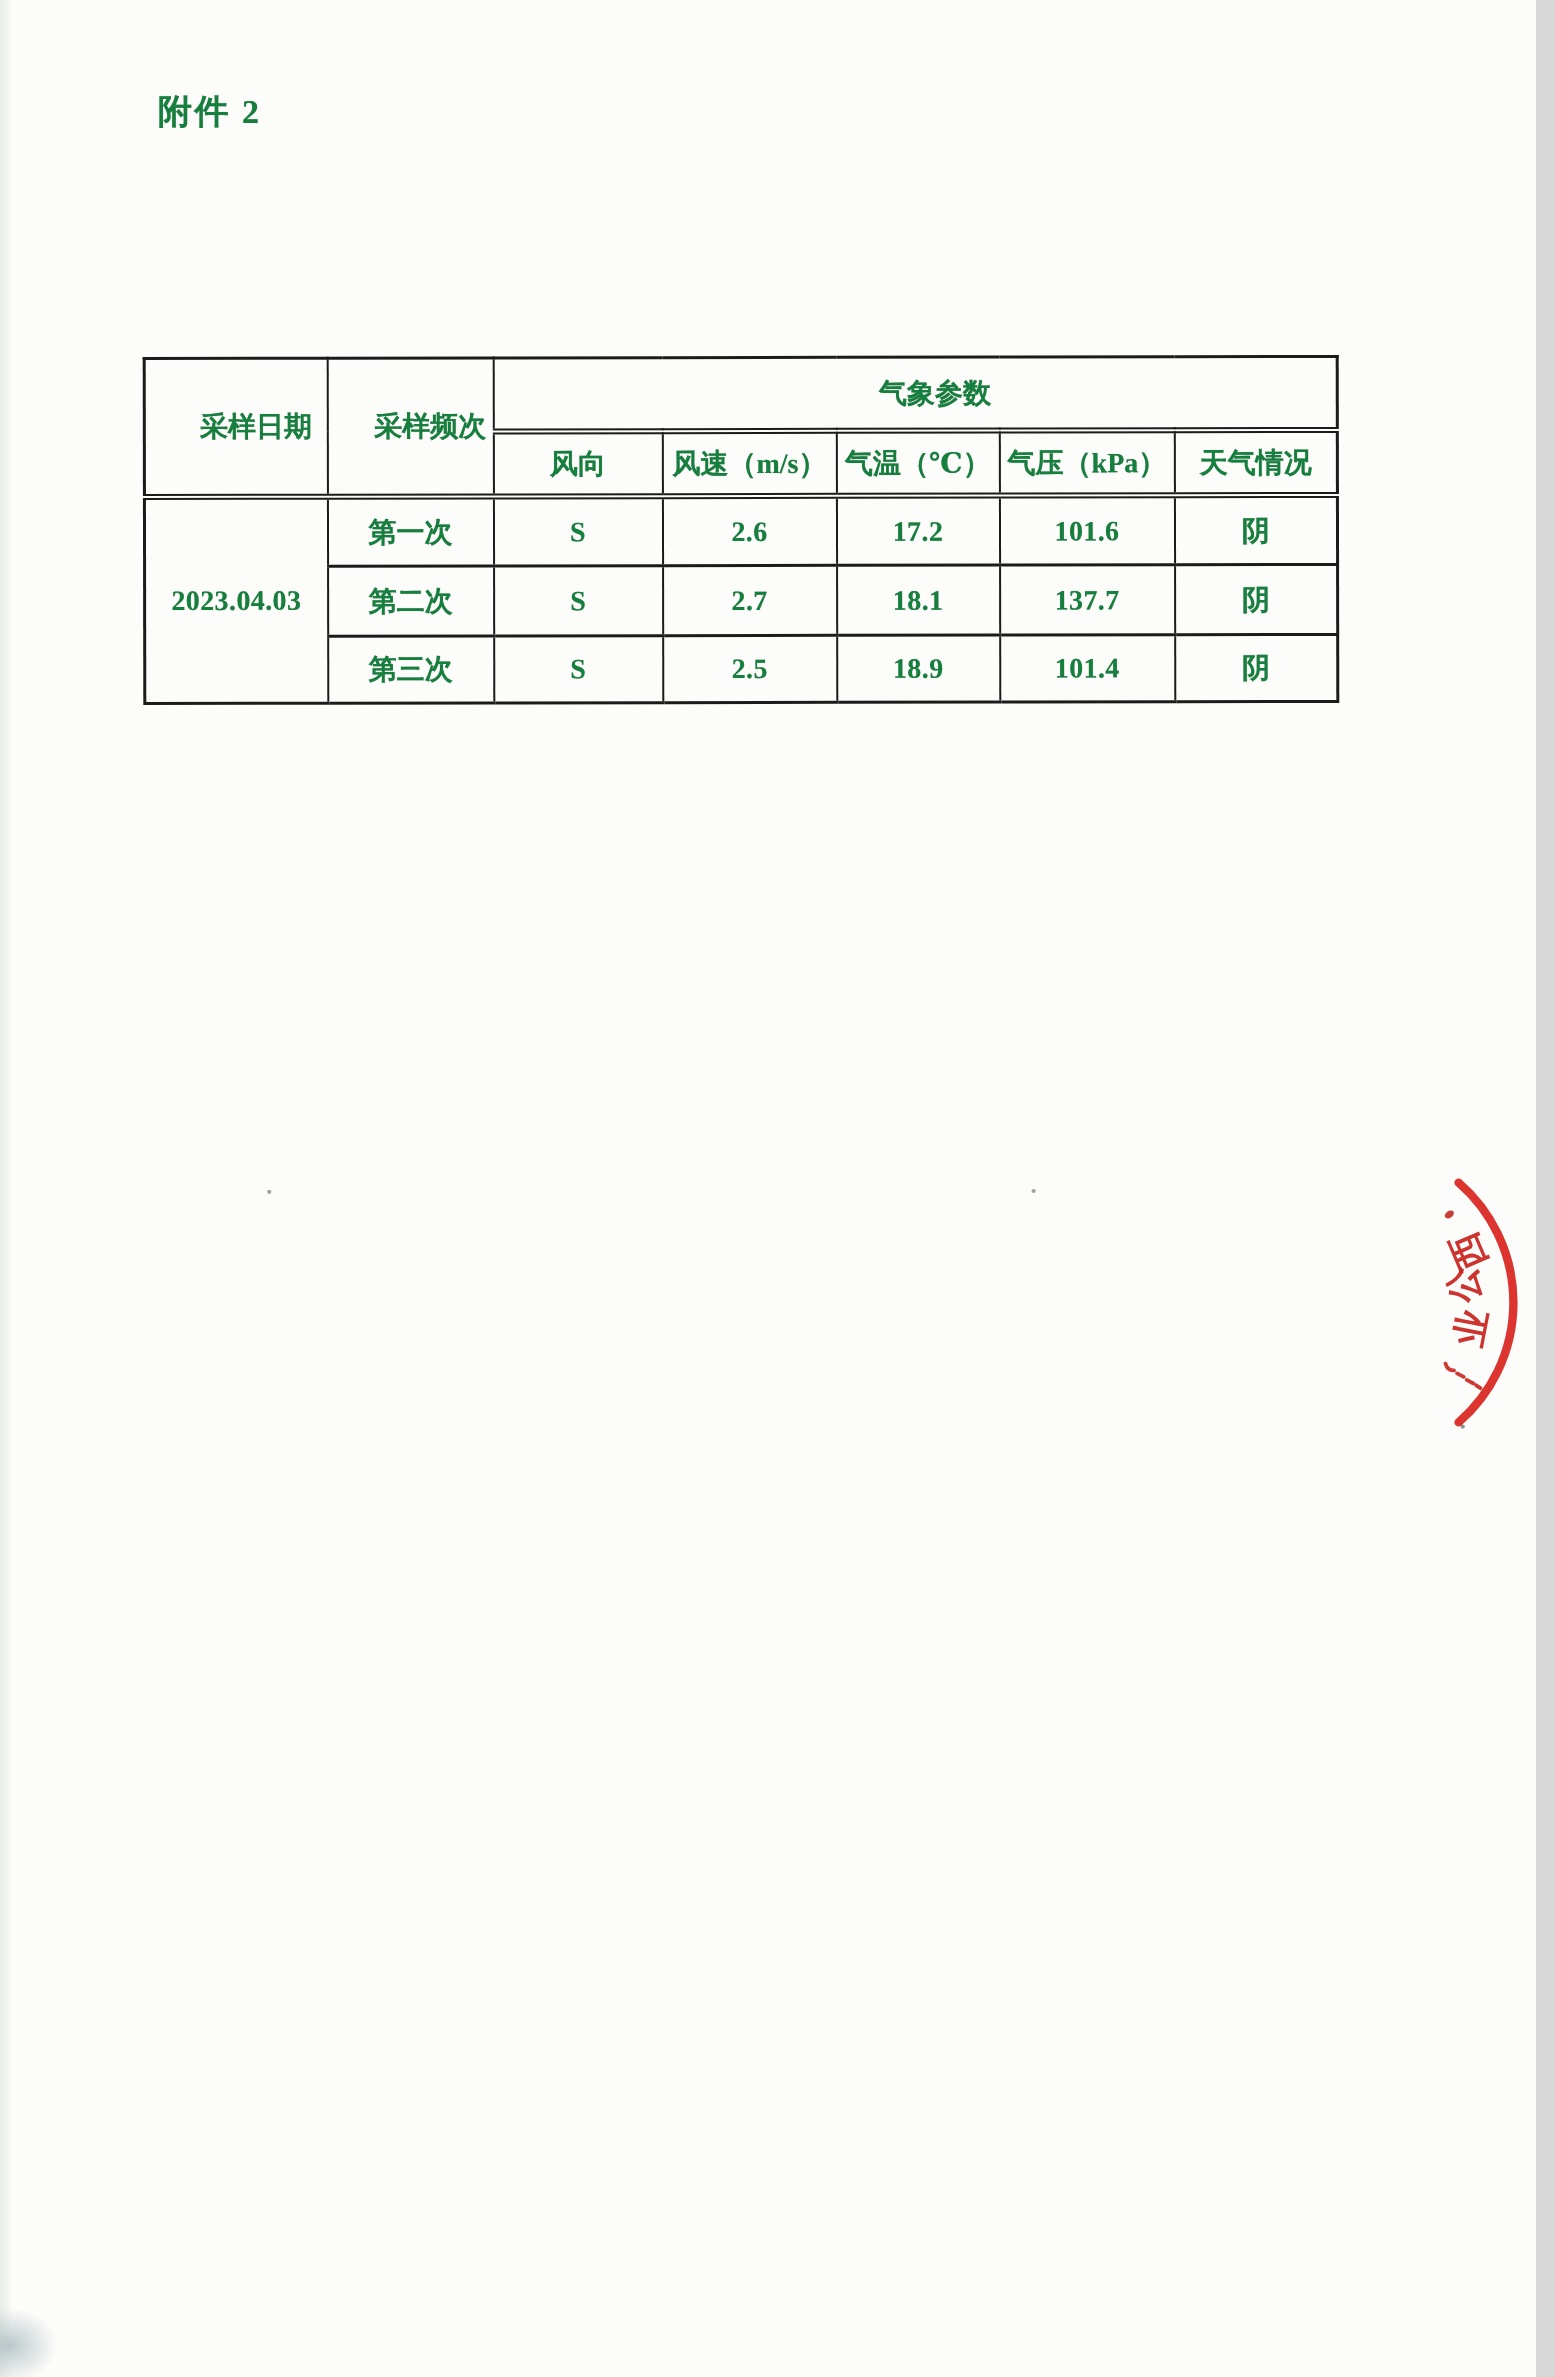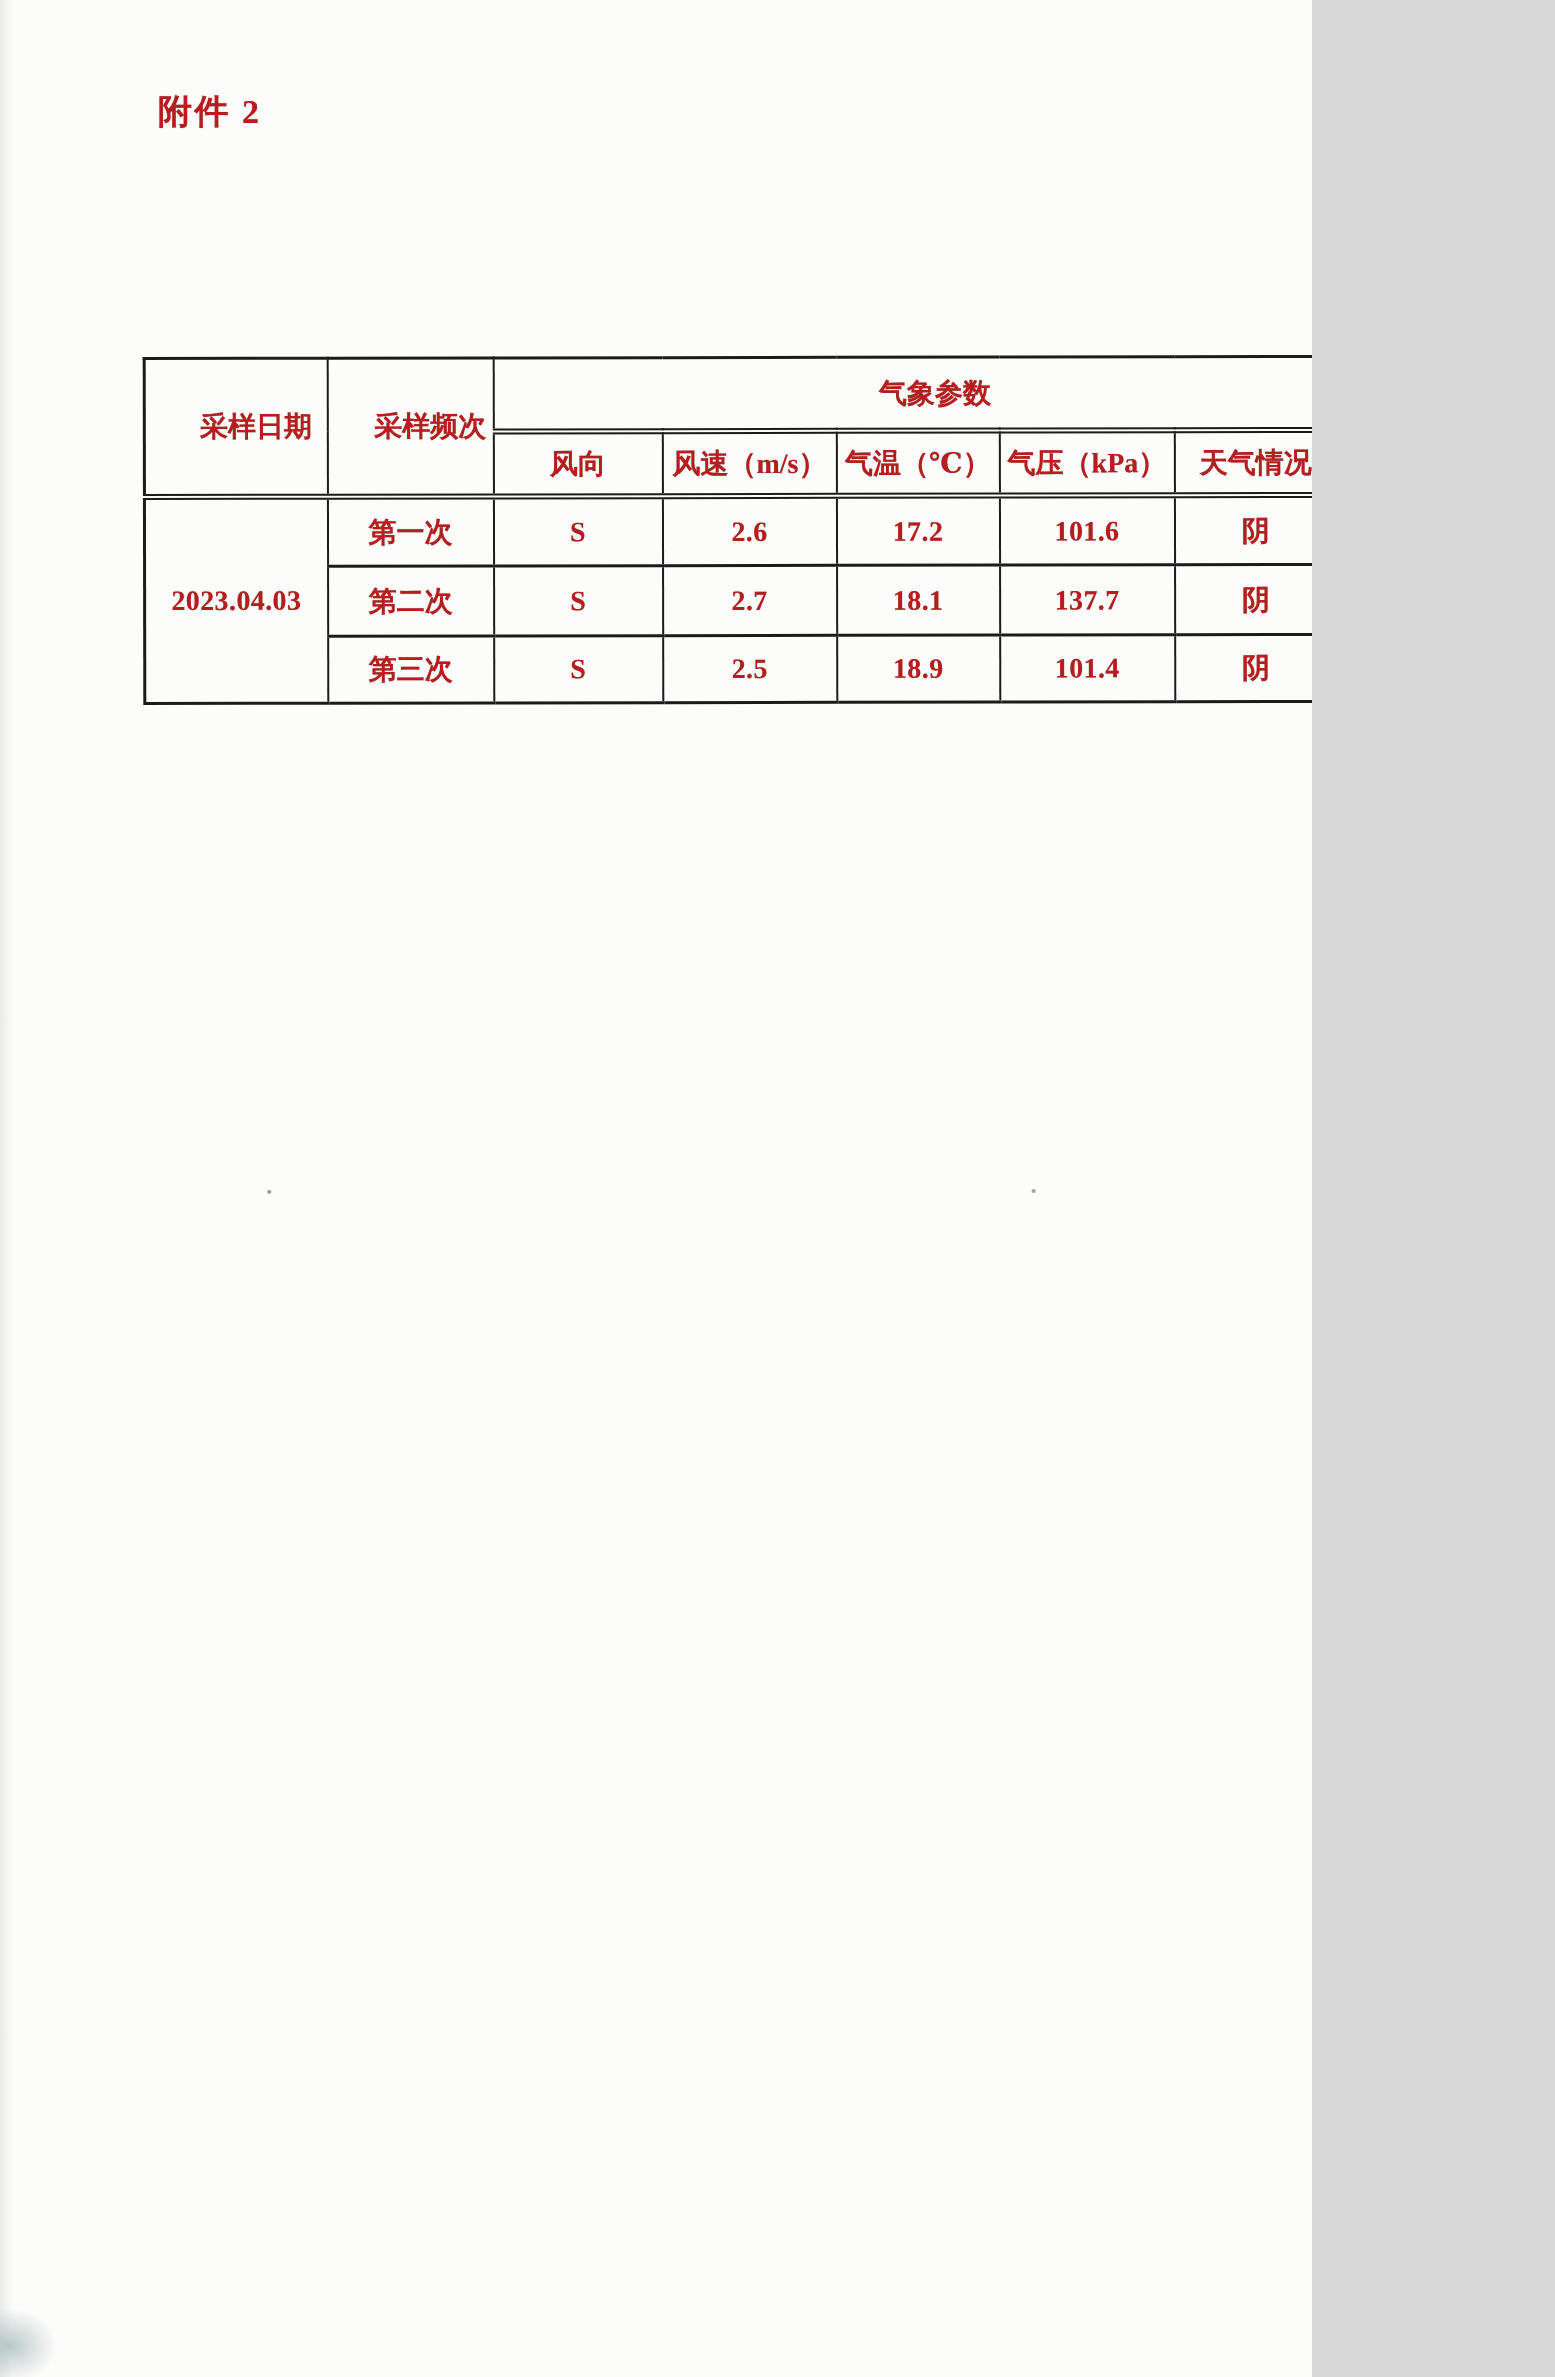--- a/index.html
+++ b/index.html
@@ -1,22 +1,22 @@
 <!DOCTYPE html>
 <html style="font-size:13.4px"><head>
 <meta charset="utf-8">
 <style>
   html,body { margin:0; padding:0; background:#d8d8d8; }
   .page {
     position:relative;
-    width:1312px; height:2377px;
+    width:1536px; height:2377px;
     background:#fcfcfa;
     overflow:hidden;
     font-family:"Liberation Serif","DejaVu Serif",serif;
-    color:#b91c1c;
+    color:#15803d;
   }
   .scan-edge-left {
     position:absolute; left:0; top:0; width:13.4px; height:100%;
     background:linear-gradient(to right, rgba(185,198,188,0.30), rgba(185,198,188,0));
     pointer-events:none;
   }
   .scan-smudge {
     position:absolute; left:0; top:2307px; width:59px; height:70px;
     background:radial-gradient(ellipse at 18% 55%, rgba(136,160,166,0.55), rgba(136,160,166,0) 68%);
     pointer-events:none;

